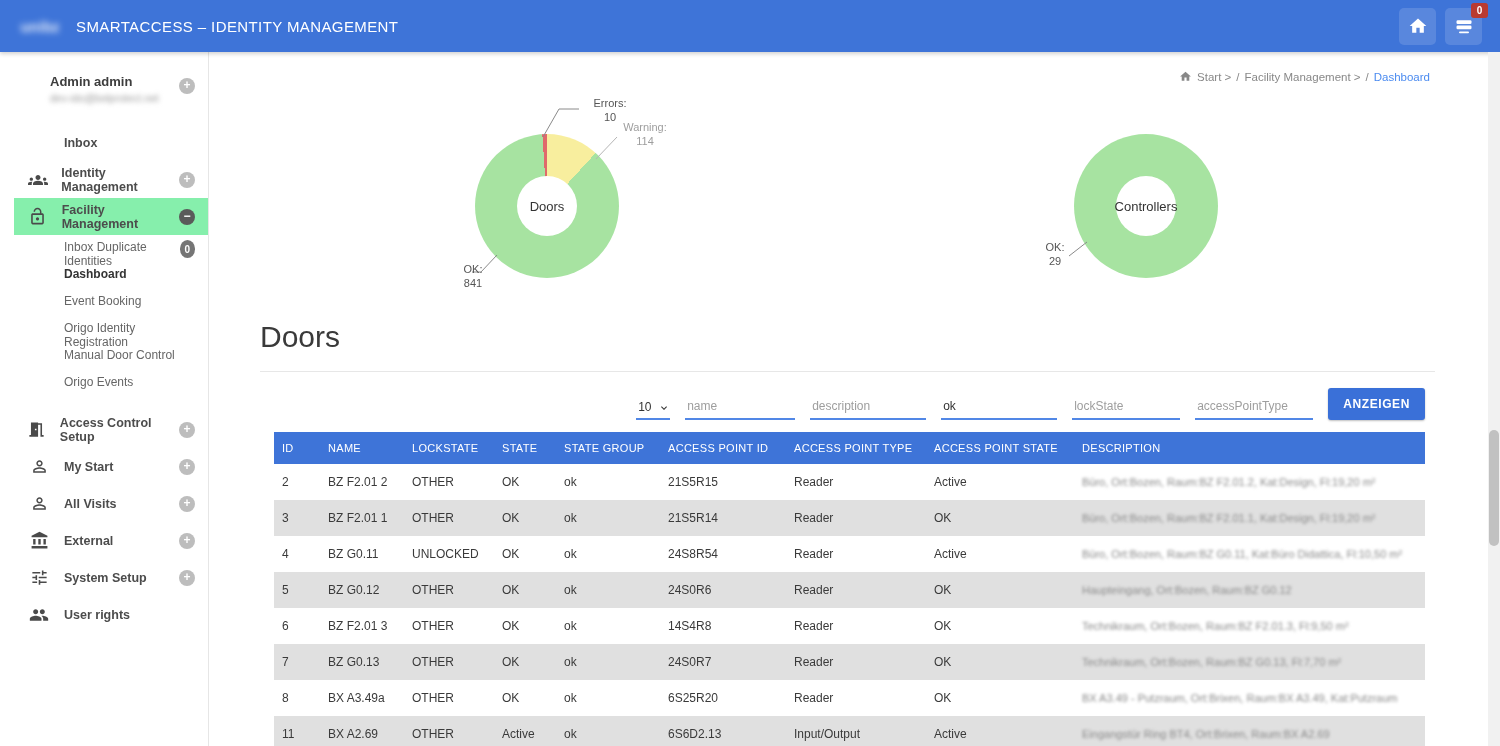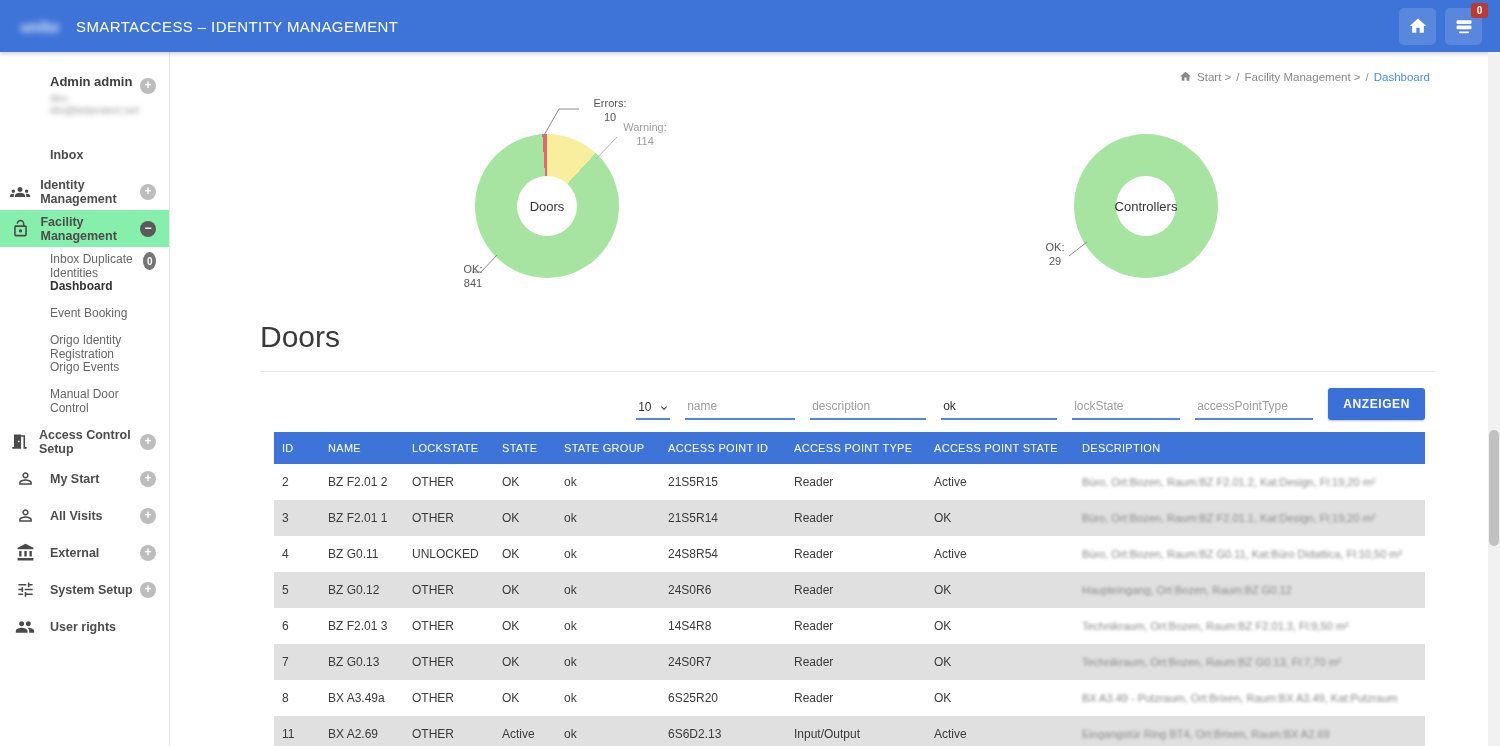--- a/index.html
+++ b/index.html
@@ -17,27 +17,27 @@
   .topbar-actions { margin-left:auto; display:flex; gap:9px; }
   .top-btn { position:relative; width:37px; height:37px; border:none; border-radius:5px;
     background:rgba(255,255,255,.14); display:flex; align-items:center; justify-content:center;
     cursor:pointer; }
   .top-btn svg { fill:#fff; }
   .notif-badge { position:absolute; top:-5px; right:-6px; min-width:17px; height:15px;
     background:#b93a30; color:#fff; font-size:10px; font-weight:bold; border-radius:3px;
     display:flex; align-items:center; justify-content:center; padding:0 3px; }
 
   
-  .sidebar { position:absolute; top:52px; left:0; bottom:0; width:170px; background:#fff;
+  .sidebar { position:absolute; top:52px; left:0; bottom:0; width:209px; background:#fff;
     border-right:1px solid #e6e6e6; z-index:10; }
   .user-block { padding:22px 13px 6px 50px; position:relative; }
   .user-name { font-size:13px; font-weight:bold; color:#3d3d3d; }
   .user-email { font-size:10.5px; color:#9b9b9b; margin-top:3px; filter:blur(2.5px); }
   .user-block .expander { position:absolute; right:13px; top:26px; }
-  .nav { margin-top:14px; }
+  .nav { margin-top:14px;padding-left:14px; }
   .nav-item { height:37px; display:flex; align-items:center; padding-right:13px; cursor:pointer; }
   .nav-item .icon-slot { width:50px; display:flex; justify-content:center; align-items:center; }
   .nav-item .icon-slot svg { fill:#4a4a4a; }
   .nav-label { font-size:12.5px; font-weight:bold; color:#4c4c4c; }
   .nav-item.active { background:#86efac;justify-content:center; }
   .expander { width:16px; height:16px; border-radius:50%; background:#bdbdbd; color:#fff;
     font-size:12px; line-height:15px; text-align:center; margin-left:auto; flex:0 0 16px;
     font-weight:bold; }
   .expander.minus { background:#5a5a5a; }
   .sub-list { padding:5px 0 9px 0; }
@@ -173,24 +173,24 @@
         <div class="sub-item current">
           <span class="sub-label">Dashboard</span>
         </div>
         <div class="sub-item">
           <span class="sub-label">Event Booking</span>
         </div>
         <div class="sub-item">
           <span class="sub-label">Origo Identity Registration</span>
         </div>
         <div class="sub-item">
+          <span class="sub-label">Manual Door Control</span>
+        </div>
+        <div class="sub-item">
           <span class="sub-label">Origo Events</span>
-        </div>
-        <div class="sub-item">
-          <span class="sub-label">Manual Door Control</span>
         </div>
       </div>
 
       <div class="nav-item">
         <span class="icon-slot">
           <svg width="19" height="19" viewBox="0 0 24 24">
               <path d="M14 6v15H3v-2h2V3h9v1h5v15h2v2h-4V6h-3zm-4 5v2h2v-2h-2z"></path>
             </svg>
         </span>
         <span class="nav-label">Access Control Setup</span>

